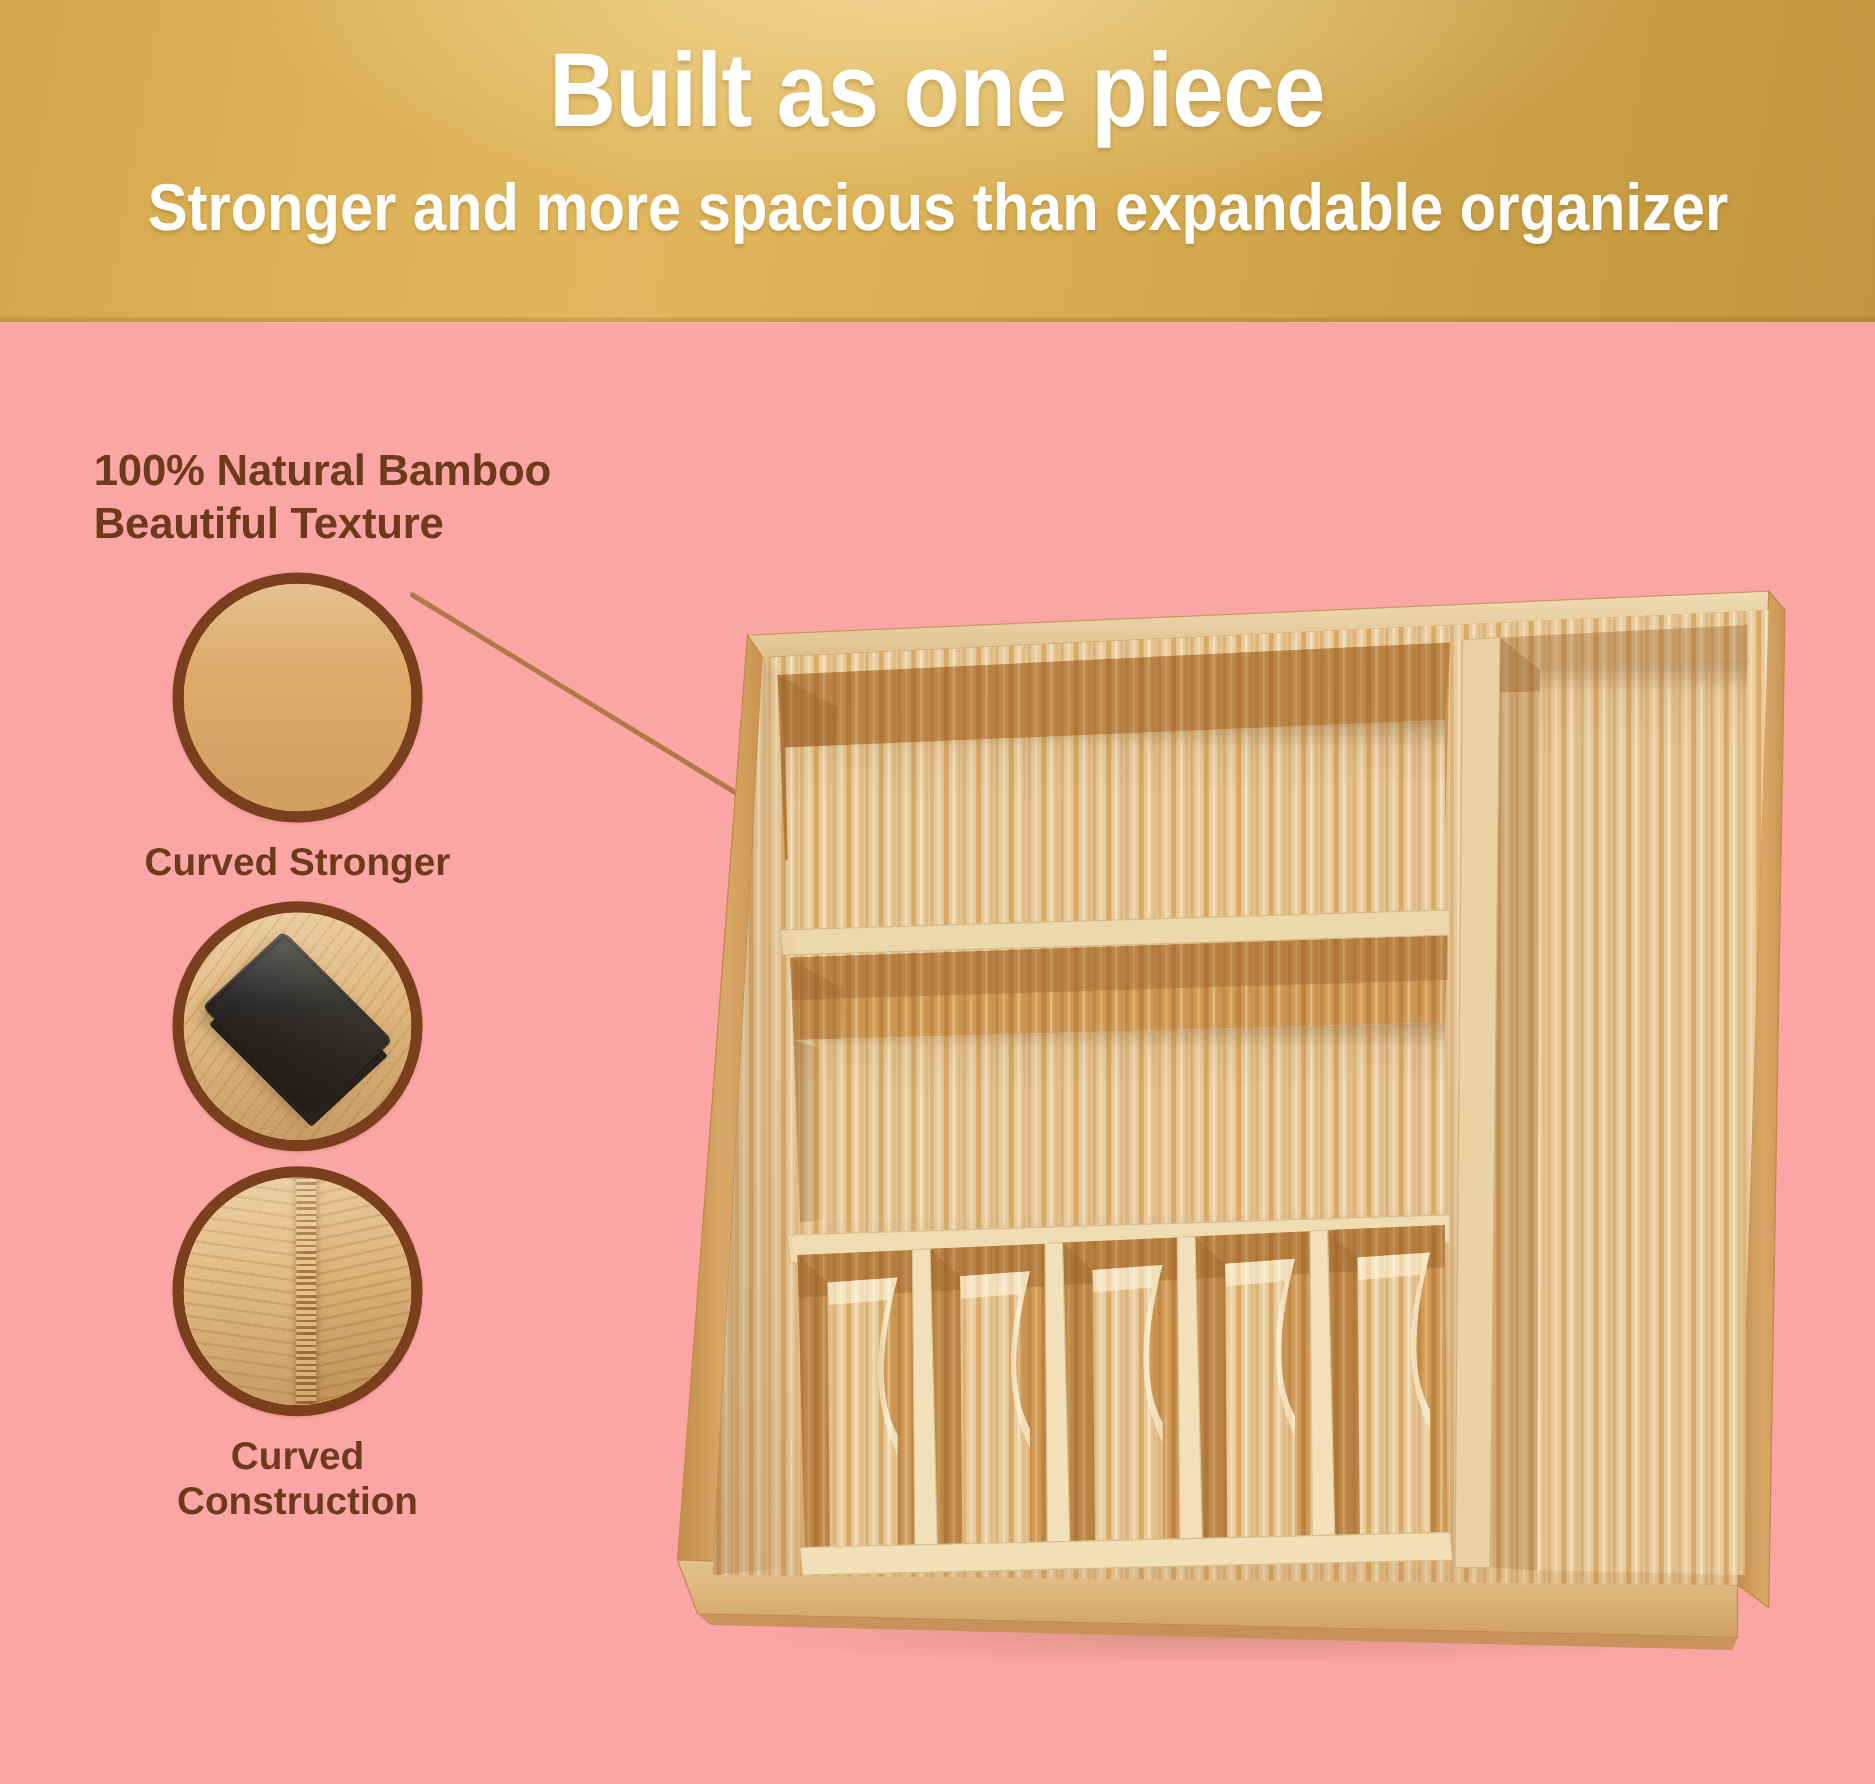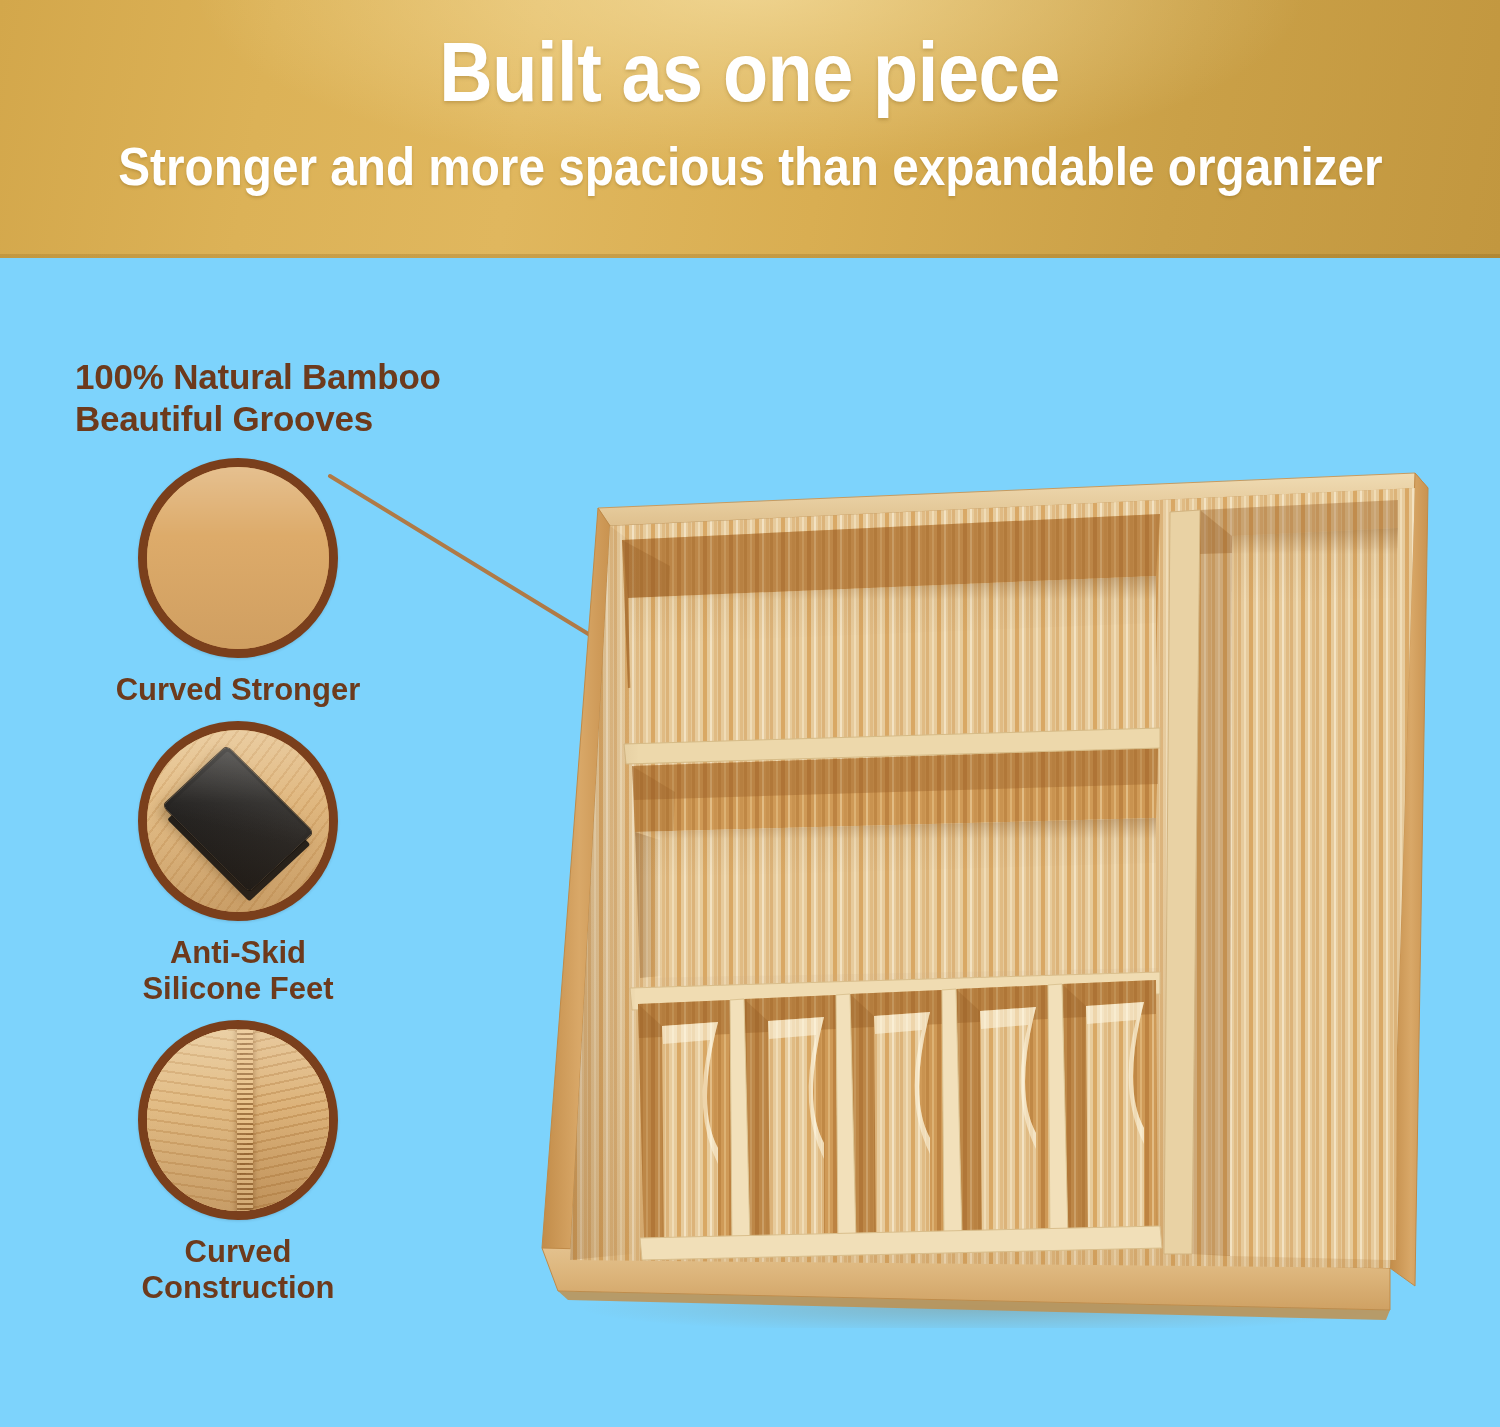--- a/index.html
+++ b/index.html
@@ -56,21 +56,21 @@
     transform:scaleX(0.90);
     text-shadow:0 2px 3px rgba(120,85,20,0.28);
     white-space:nowrap;
   }
 
   
   .body-area{
     position:absolute;
     left:0; top:258px;
     width:1500px; height:1169px;
-    background:#7dd3fc;
+    background:#fca5a5;
   }
 
   
   .callout-heading{
     position:absolute;
     left:75px; top:98px;
     width:560px;
     color:#6d3a1c;
     font-size:35px;
     font-weight:bold;
@@ -212,21 +212,21 @@
     <div class="banner-inner">
       <div class="banner-title">Built as one piece</div>
       <div class="banner-sub">Stronger and more spacious than expandable organizer</div>
     </div>
   </div>
 
   <div class="body-area">
 
     <div class="callout-heading">
       <span>100% Natural Bamboo</span><br>
-      <span>Beautiful Grooves</span>
+      <span>Beautiful Texture</span>
     </div>
 
     <svg class="pointer-svg" viewBox="0 0 1500 1169">
       <line x1="330" y1="218" x2="778" y2="492" stroke="#b07a46" stroke-width="4" stroke-linecap="round"></line>
       <circle cx="781" cy="495" r="10" fill="#b07a46"></circle>
     </svg>
 
     <div class="feature-col">
 
       <div class="feature">
@@ -235,22 +235,20 @@
         </div>
         <div class="feature-label">Curved Stronger</div>
       </div>
 
       <div class="feature">
         <div class="feature-circle">
           <div class="tex-foot">
               <div class="foot-pad"></div>
             </div>
         </div>
-        <div class="feature-label">Anti-Skid
-Silicone Feet</div>
       </div>
 
       <div class="feature">
         <div class="feature-circle">
           <div class="tex-joint">
             <div class="joint-left"></div>
             <div class="joint-right"></div>
             <div class="joint-seam"></div>
           </div>
         </div>

